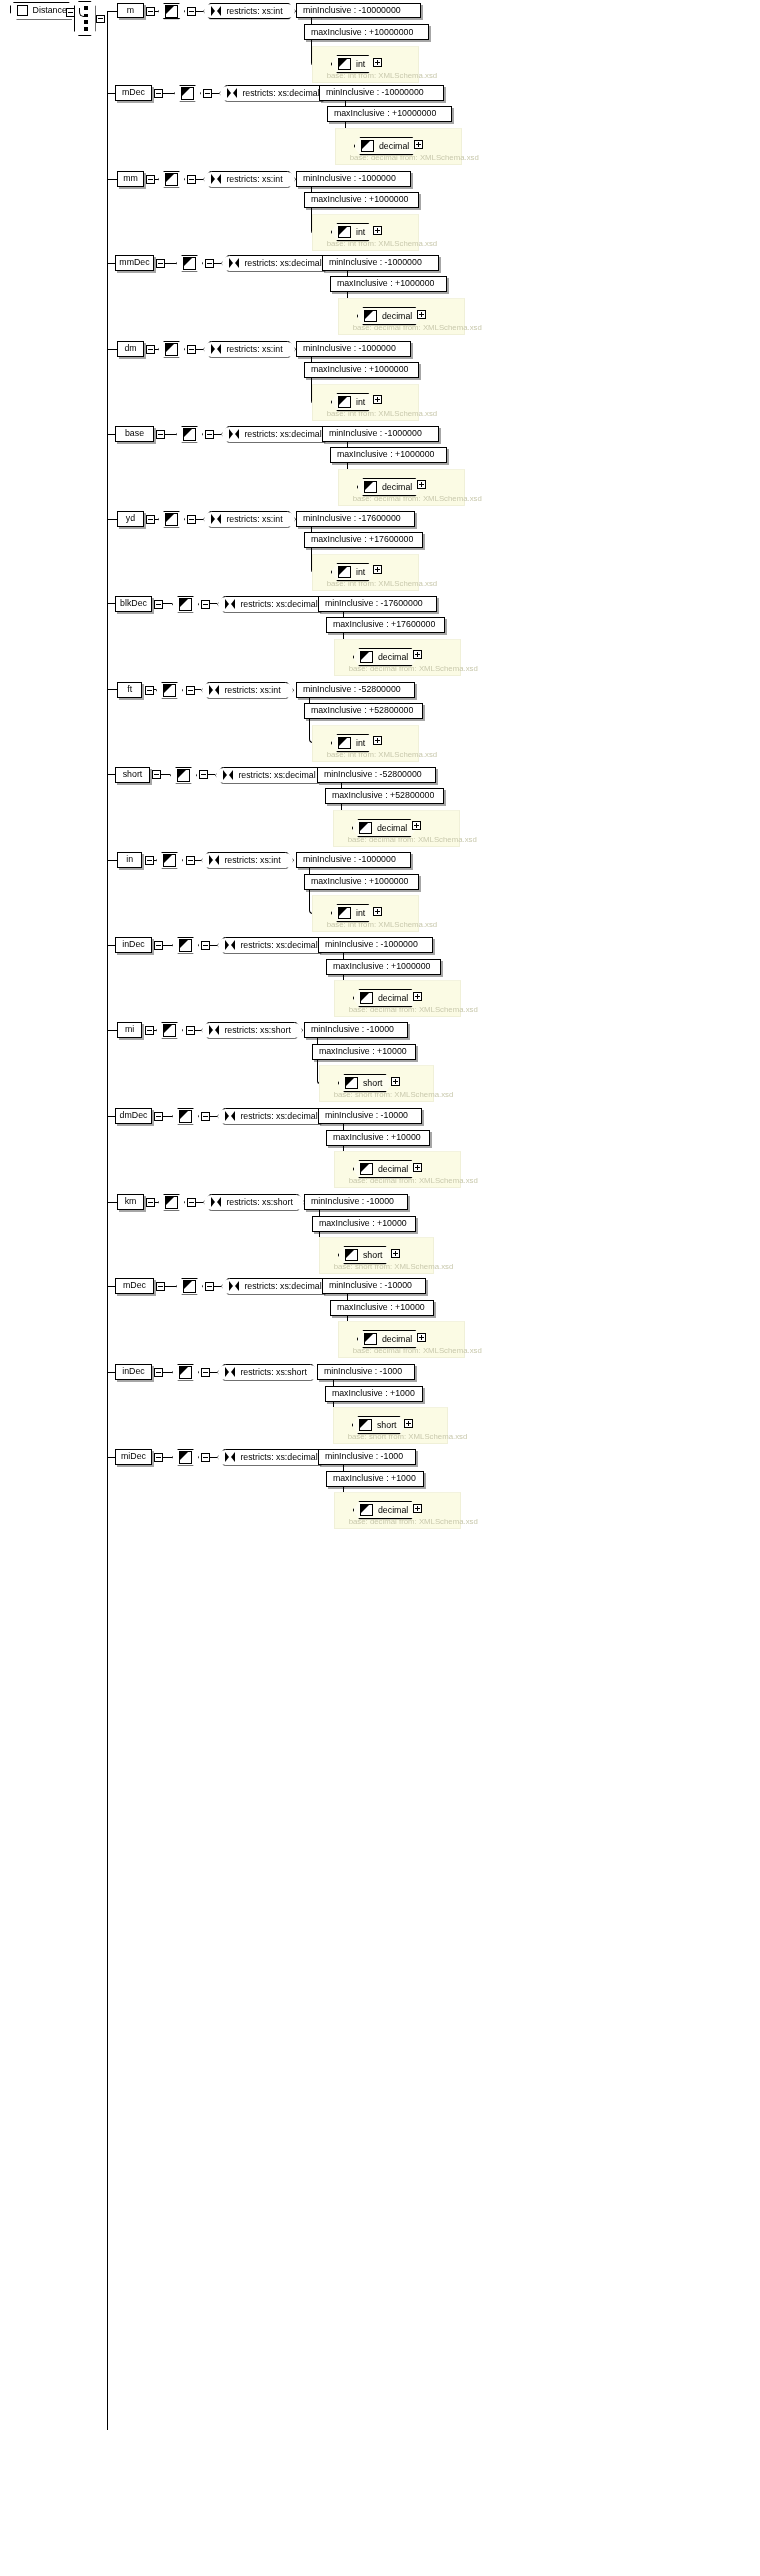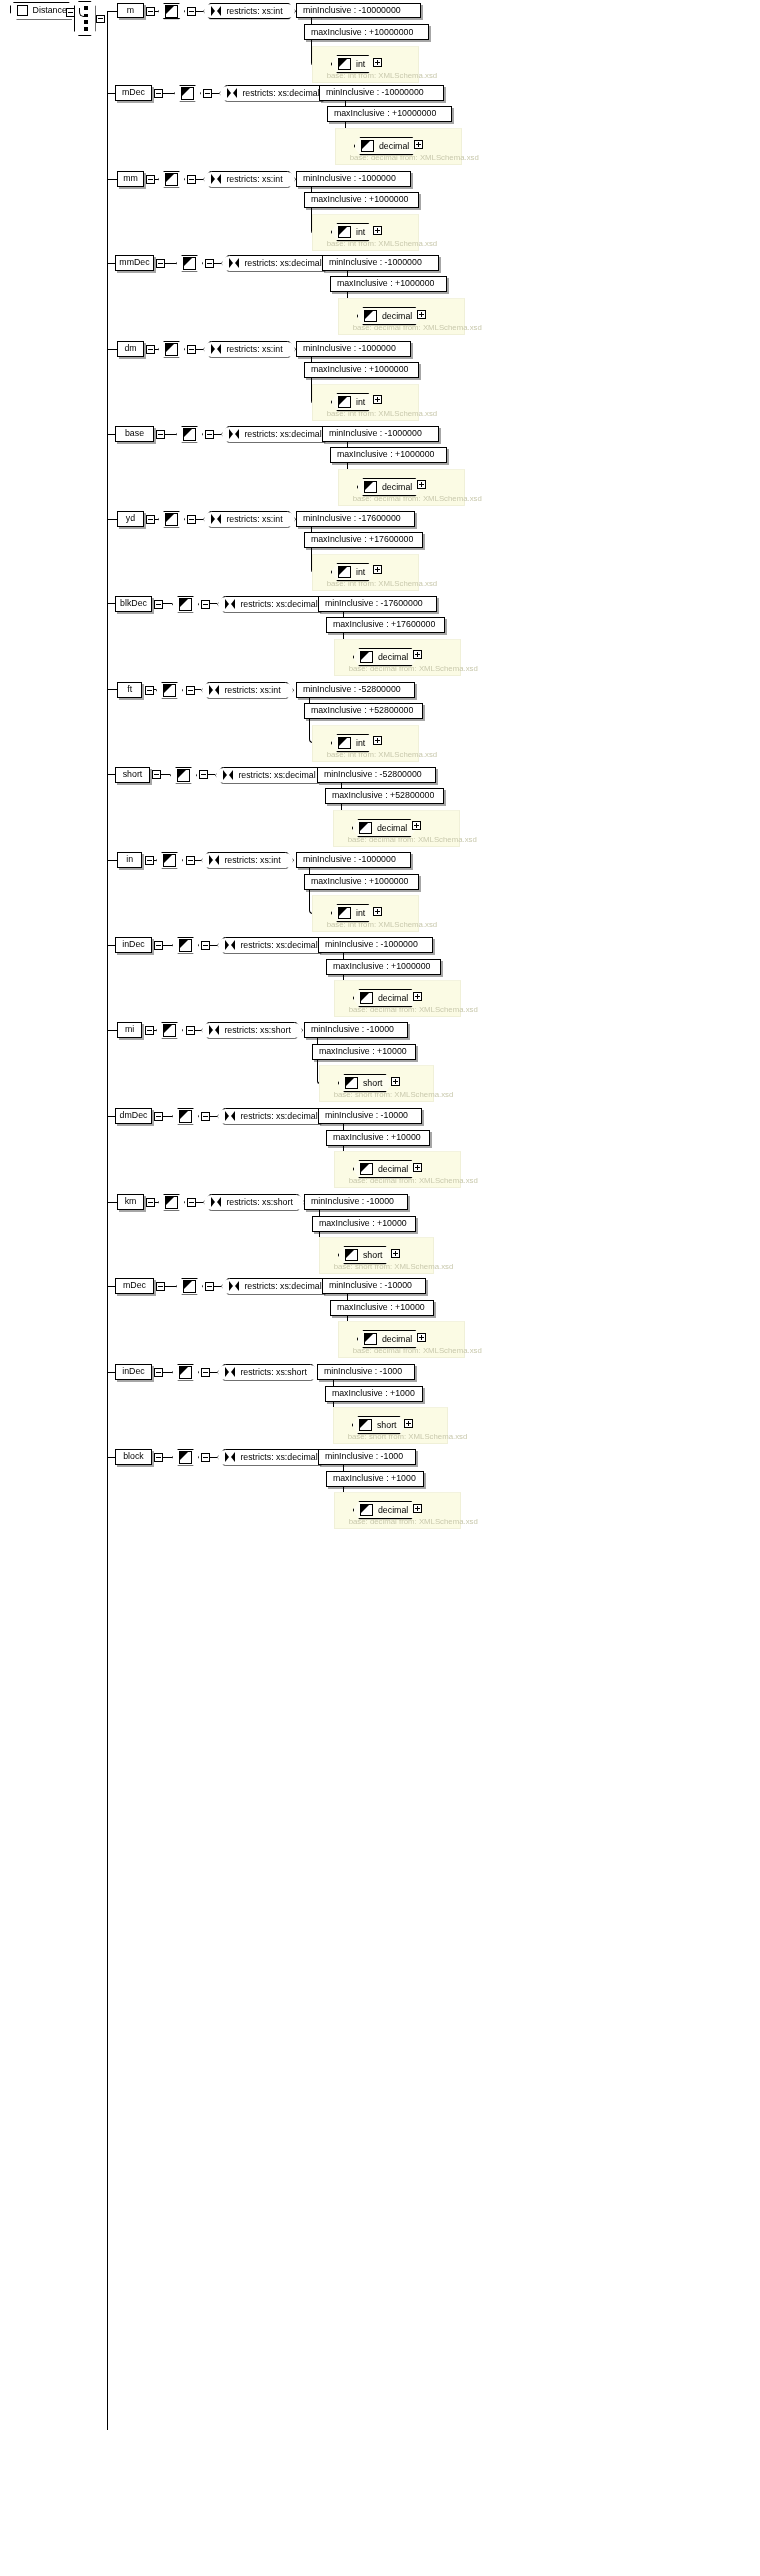--- a/index.html
+++ b/index.html
@@ -840,21 +840,21 @@
       <div class="basepanel" style="left:333px; top:1407px; width:115px; height:37px;">
              <div class="stype-cap">
                <span class="ic ic-pencil"></span>
                <span>short</span>
              </div>
              <div class="base-note">base: short from: XMLSchema.xsd</div>
            </div>
       <div class="toggle plus" style="left:404px; top:1419px;"></div>
       <div class="ln h" style="left:107px; top:1457px; width:7.8px;"></div>
       <div class="node elem" style="left:115px; top:1449px; width:37px;">
-             <span>block</span>
+             <span>miDec</span>
            </div>
       <div class="toggle" style="left:154px; top:1453px;"></div>
       <div class="ln h" style="left:163px; top:1457px; width:8.8px;"></div>
       <div class="node stype" style="left:172px; top:1449px;">
              <span class="ic ic-pencil"></span>
            </div>
       <div class="toggle" style="left:201px; top:1453px;"></div>
       <div class="ln h" style="left:210px; top:1457px; width:6.8px;"></div>
       <div class="node restr" style="left:217px; top:1449px; width:111px;">
              <span class="ic ic-bowtie"></span>

